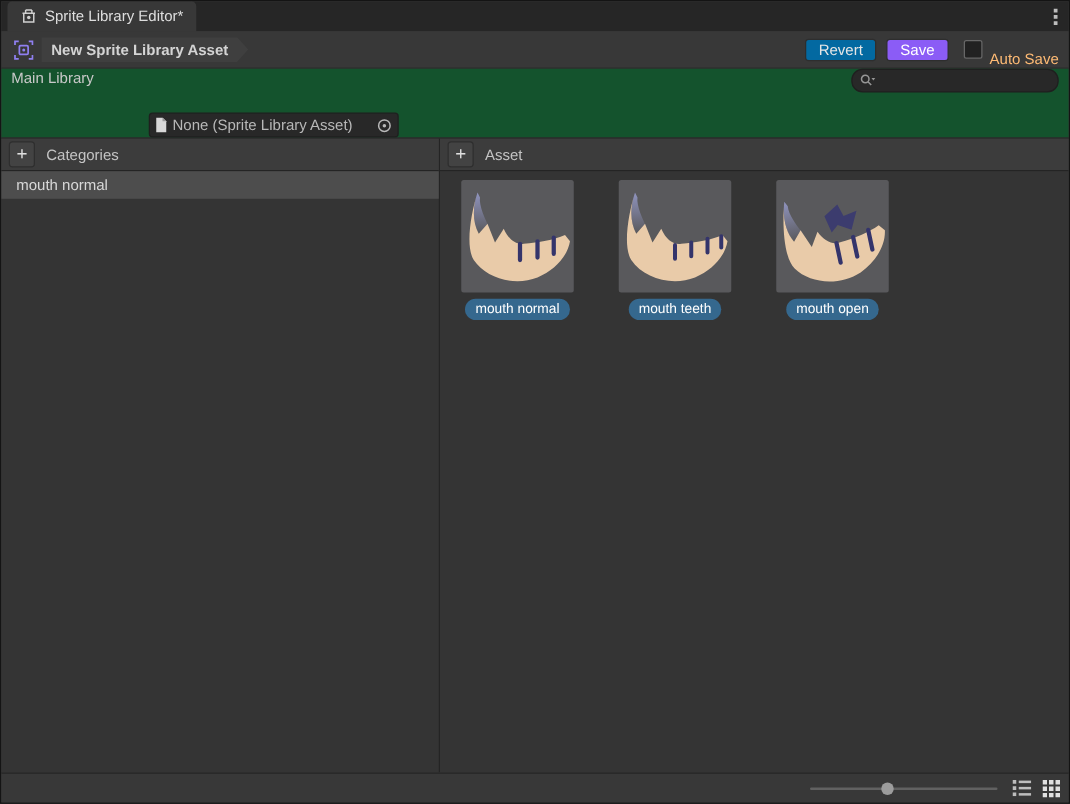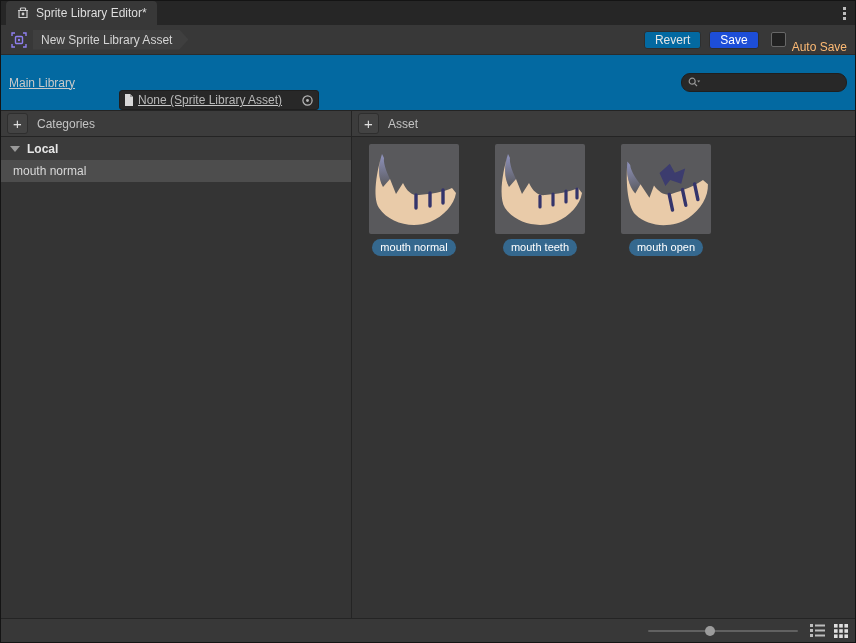--- a/index.html
+++ b/index.html
@@ -16,30 +16,30 @@
   .tab-icon svg{display:block;}
   .kebab{margin-left:auto;width:22px;display:flex;flex-direction:column;align-items:center;
          justify-content:center;gap:2px;cursor:pointer;}
   .kebab i{width:3px;height:3px;background:#bdbdbd;display:block;}
   
   .toolbar{flex:0 0 24px;background:#383838;display:flex;align-items:center;
            padding:0 6px;border-bottom:1px solid #2b2b2b;}
   .asset-icon{margin:0 6px 0 4px;display:flex;}
   .breadcrumb{height:20px;display:flex;align-items:center;padding:0 16px 0 8px;
       background:#3f3f3f;color:#d4d4d4;
-      clip-path:polygon(0 0,calc(100% - 9px) 0,100% 50%,calc(100% - 9px) 100%,0 100%);}
+      clip-path:polygon(0 0,calc(100% - 9px) 0,100% 50%,calc(100% - 9px) 100%,0 100%);font-weight:bold;}
   .spacer{flex:1;}
   .btn{height:18px;padding:0 10px;margin-left:8px;background:#0369a1;color:#e6e6e6;
        border:1px solid #2e2e2e;border-radius:3px;font:12px "Liberation Sans",sans-serif;cursor:pointer;}
-  .btn.save{background:#1d4ed8;color:#ffffff;}
+  .btn.save{background:#8b5cf6;color:#ffffff;}
   .checkbox{width:13px;height:13px;background:#212121;border:1px solid #676767;
             border-radius:2px;margin:0 6px 0 12px;cursor:pointer;}
   .autosave-label{color:#fdba74;margin-right:2px;margin-top:15px;}
   
-  .mainlib{flex:0 0 26px;display:flex;align-items:center;padding:0 8px;background:#0369a1;text-decoration:underline;}
+  .mainlib{flex:0 0 26px;display:flex;align-items:flex-start;padding:0 8px;background:#14532d;}
   .mainlib-label{width:110px;color:#c9c9c9;}
   .object-field{width:192px;height:18px;background:#282828;border:1px solid #1f1f1f;
       border-radius:3px;display:flex;align-items:center;padding:0 2px 0 4px;gap:4px;
       color:#b8b8b8;cursor:pointer;margin-top:35px;}
   .object-field .value{flex:1;white-space:nowrap;overflow:hidden;text-overflow:ellipsis;}
   .picker{display:flex;align-items:center;padding:0 2px;cursor:pointer;}
   .search-field{margin-left:auto;width:152px;height:17px;background:#282828;
       border:1px solid #1f1f1f;border-radius:9px;display:flex;align-items:center;
       padding:0 6px;gap:4px;}
   .search-input{flex:1;background:transparent;border:none;outline:none;color:#d0d0d0;
@@ -156,24 +156,20 @@
       <input class="search-input" value="" style="">
     </div>
   </div>
 
   <div class="panels">
 
     <div class="left-panel">
       <div class="panel-header">
         <span class="add-btn">+</span>
         <span>Categories</span>
-      </div>
-      <div class="group-row">
-        <span class="tri"></span>
-        <span>Local</span>
       </div>
       <div class="item-row selected">
         <span>mouth normal</span>
       </div>
     </div>
 
     <div class="right-panel">
       <div class="panel-header">
         <span class="add-btn">+</span>
         <span>Asset</span>

